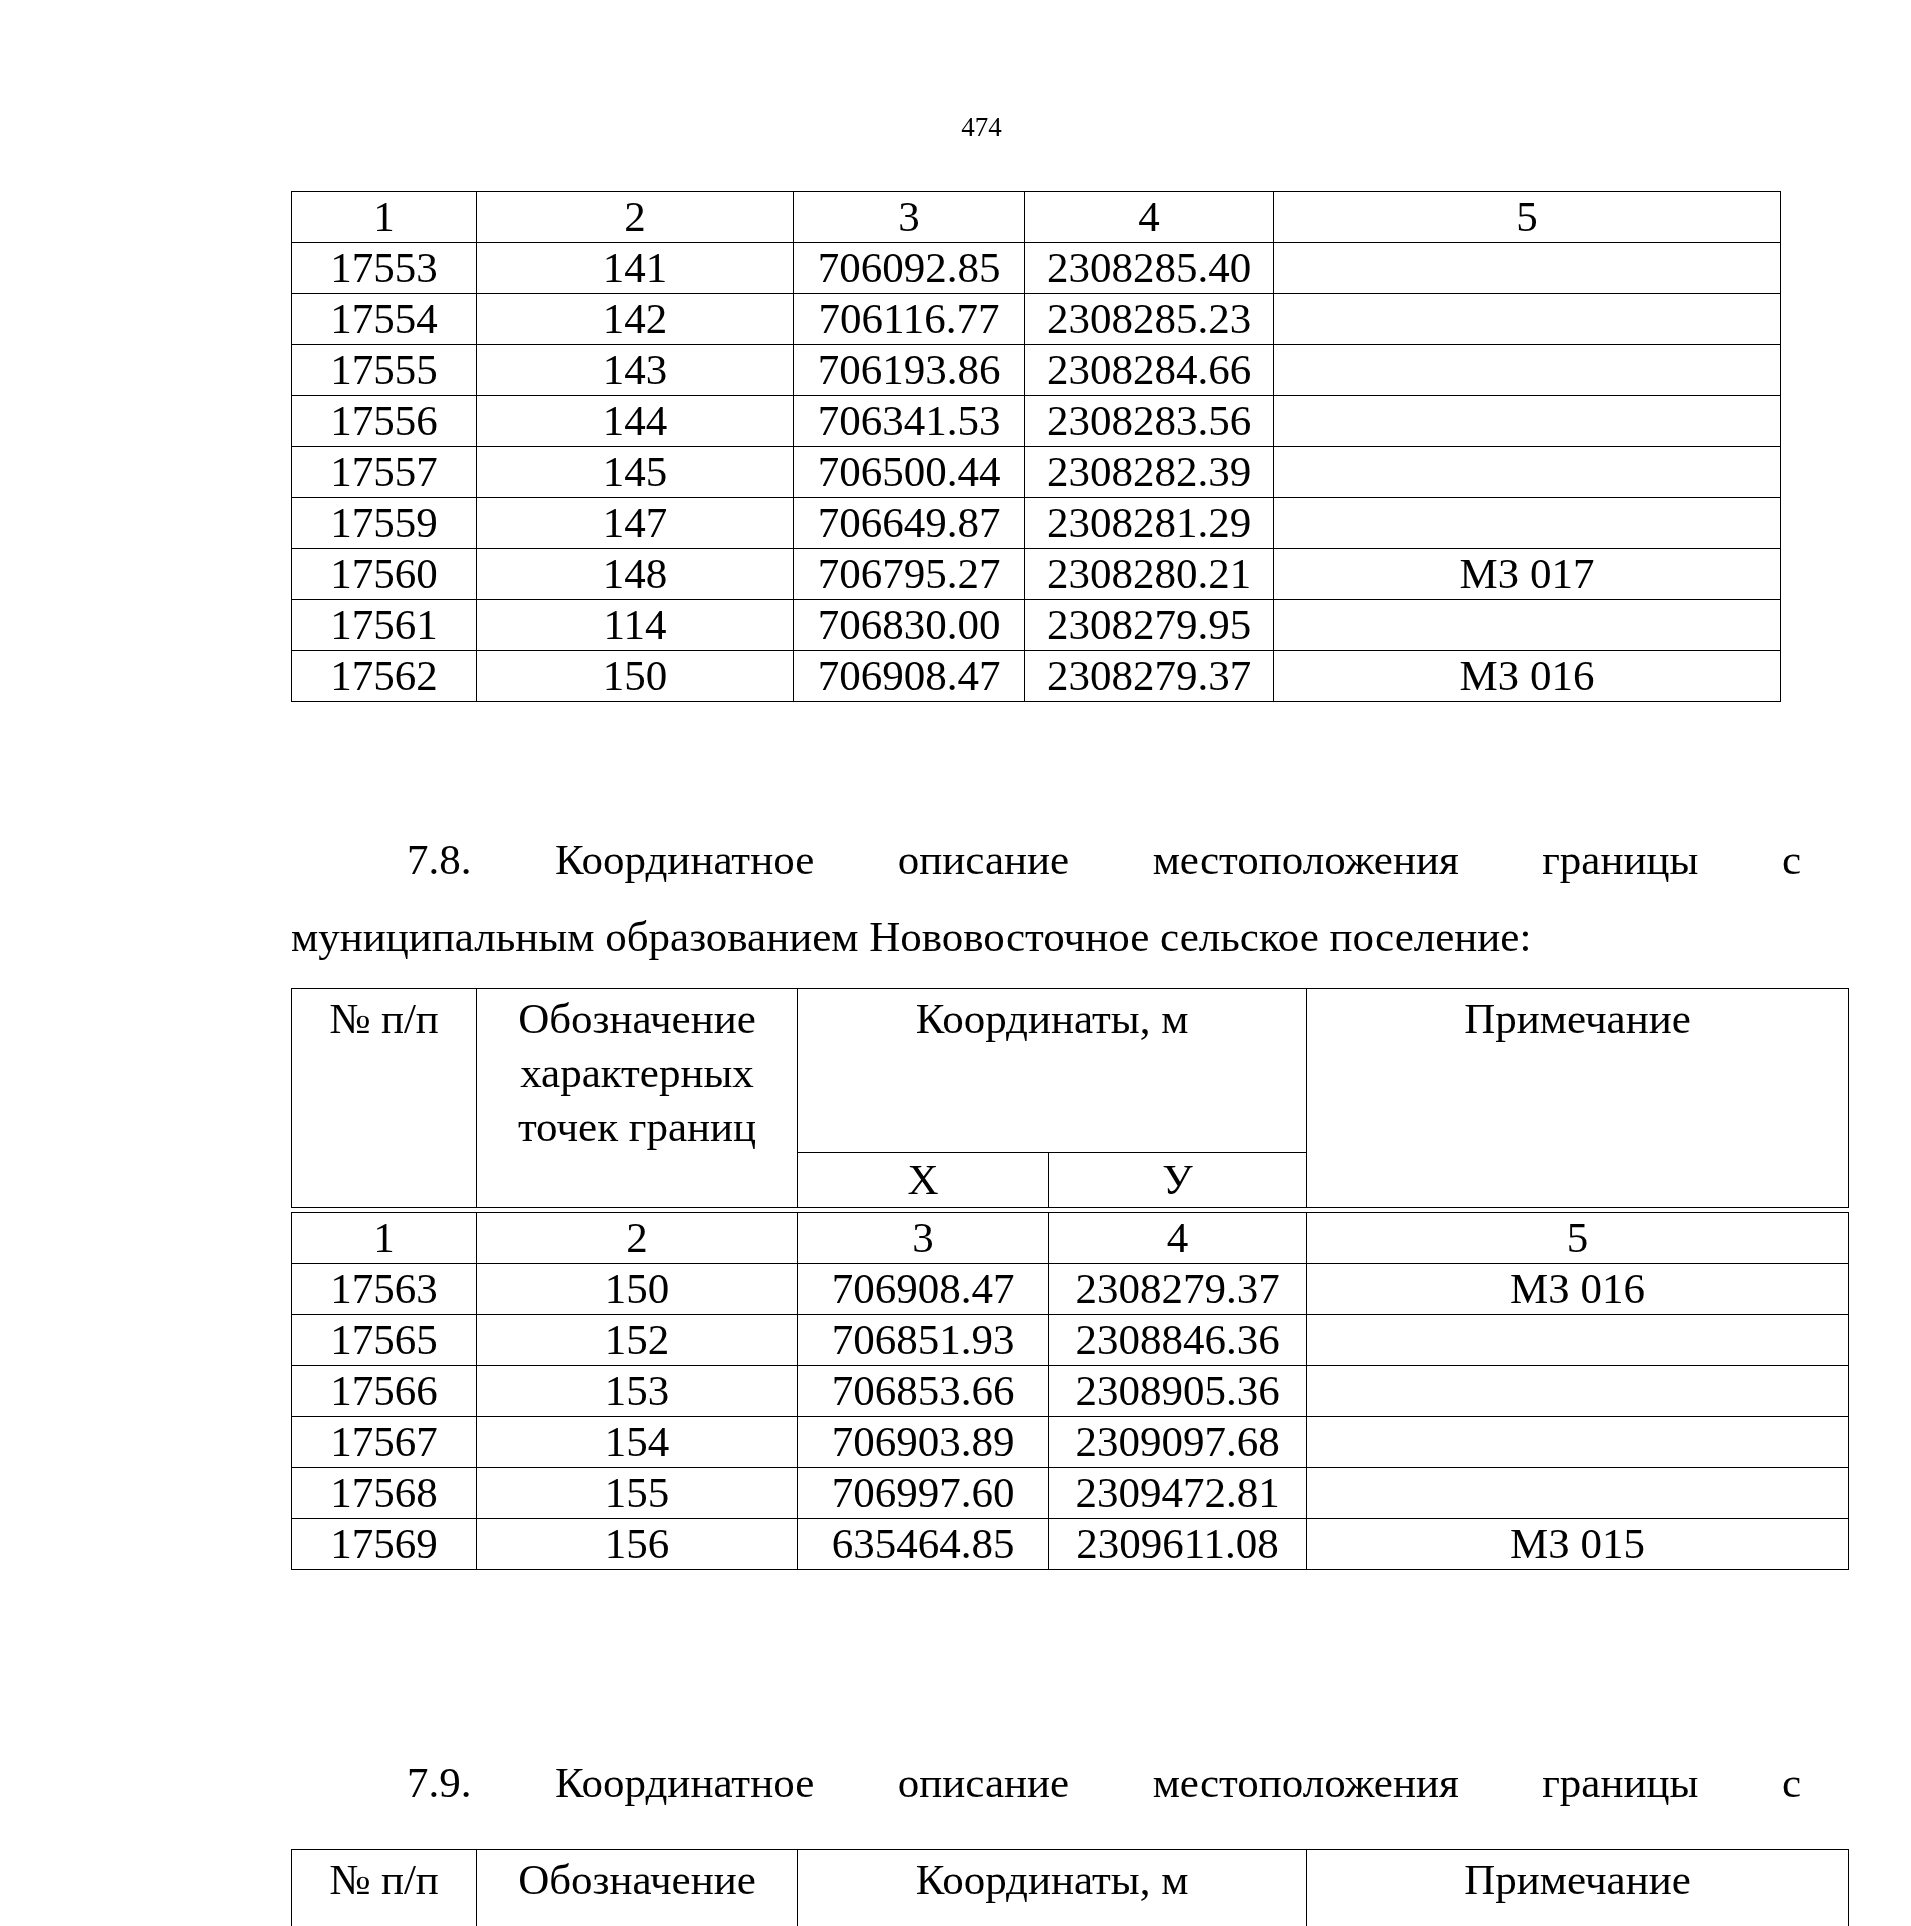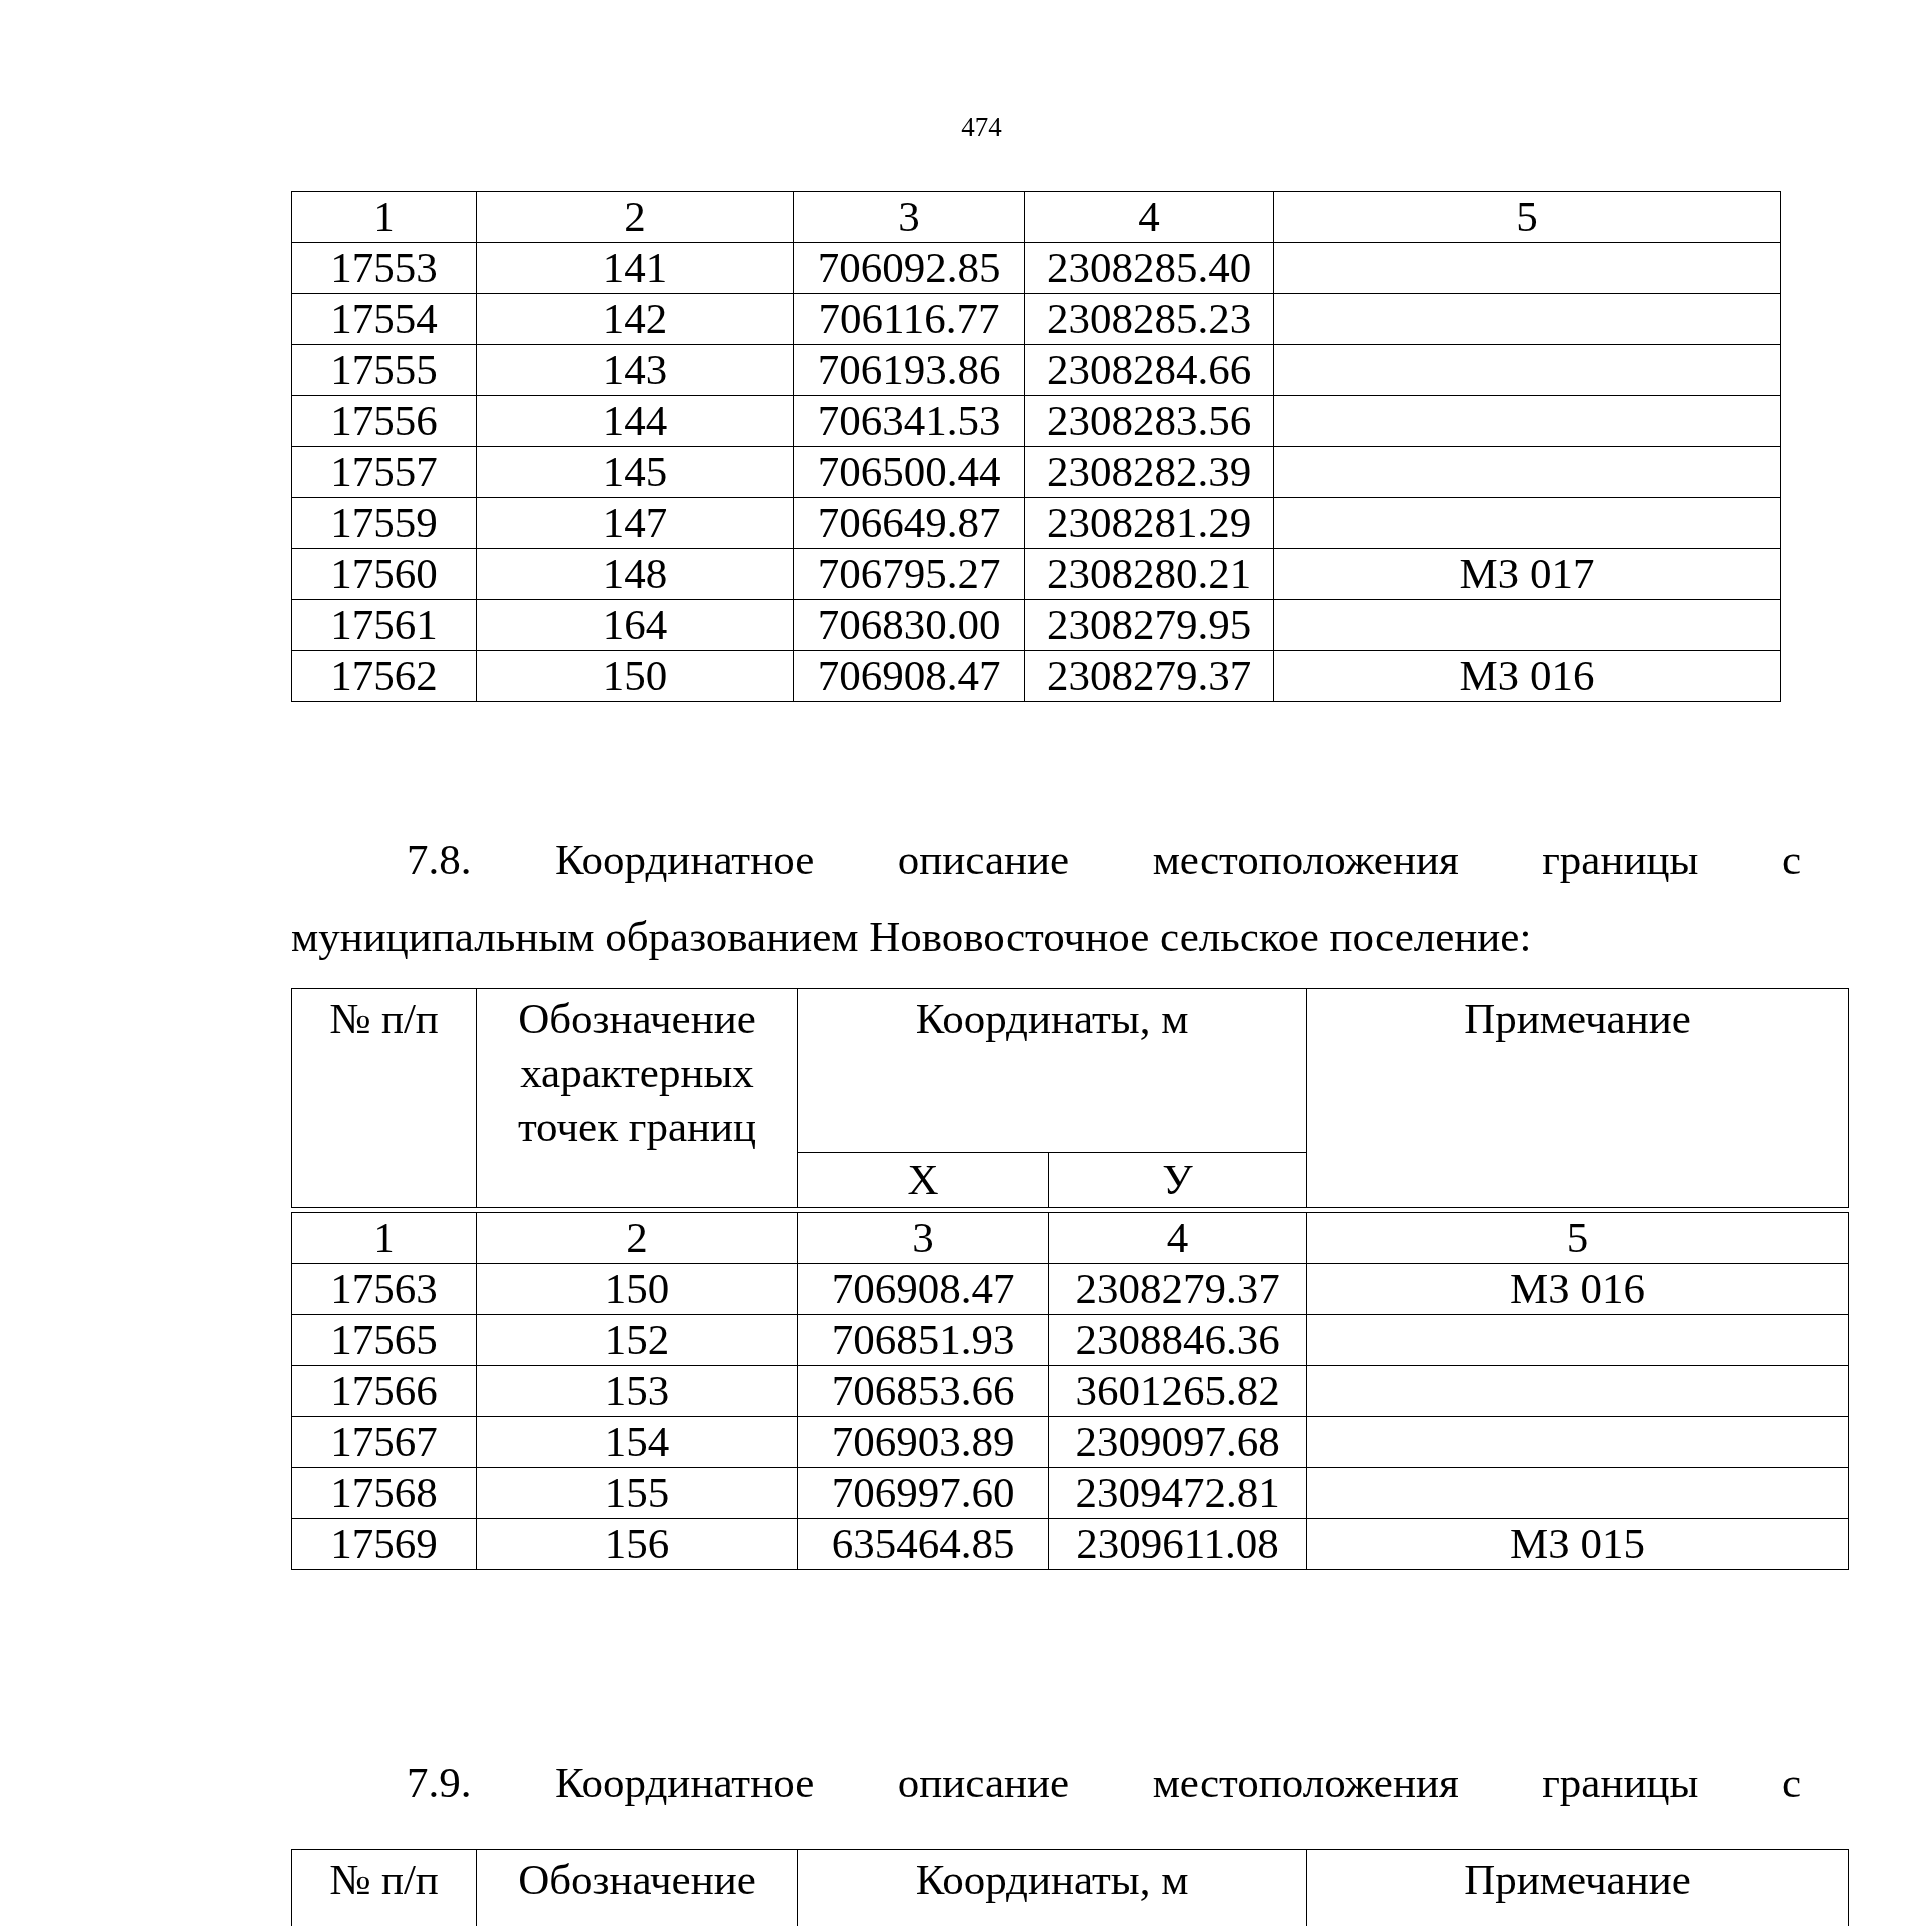--- a/index.html
+++ b/index.html
@@ -86,21 +86,21 @@
       </tr>
       <tr>
         <td>17560</td>
         <td>148</td>
         <td class="thin">706795.27</td>
         <td class="thin">2308280.21</td>
         <td>МЗ 017</td>
       </tr>
       <tr>
         <td>17561</td>
-        <td>164</td>
+        <td>114</td>
         <td class="thin">706830.00</td>
         <td class="thin">2308279.95</td>
         <td></td>
       </tr>
       <tr>
         <td>17562</td>
         <td>150</td>
         <td class="thin">706908.47</td>
         <td class="thin">2308279.37</td>
         <td>МЗ 016</td>
@@ -168,21 +168,21 @@
         <td>17565</td>
         <td>152</td>
         <td class="thin">706851.93</td>
         <td class="thin">2308846.36</td>
         <td></td>
       </tr>
       <tr>
         <td>17566</td>
         <td>153</td>
         <td class="thin">706853.66</td>
-        <td class="thin">3601265.82</td>
+        <td class="thin">2308905.36</td>
         <td></td>
       </tr>
       <tr>
         <td>17567</td>
         <td>154</td>
         <td class="thin">706903.89</td>
         <td class="thin">2309097.68</td>
         <td></td>
       </tr>
       <tr>

